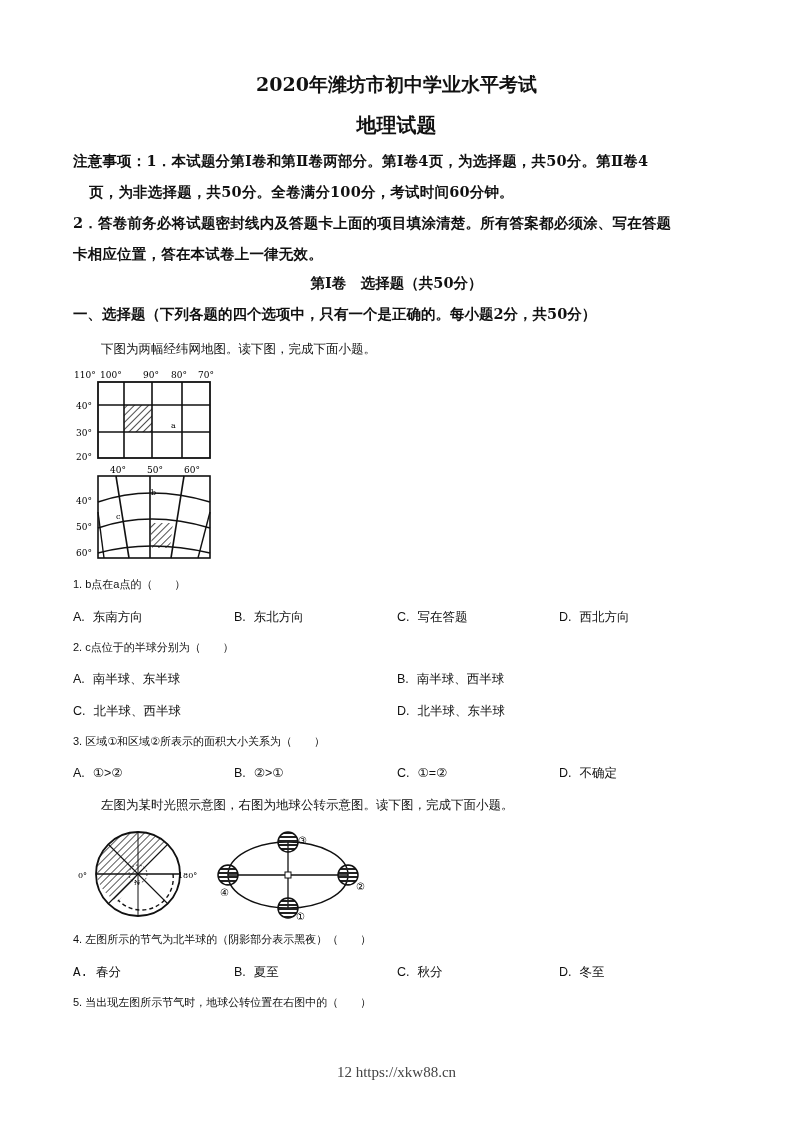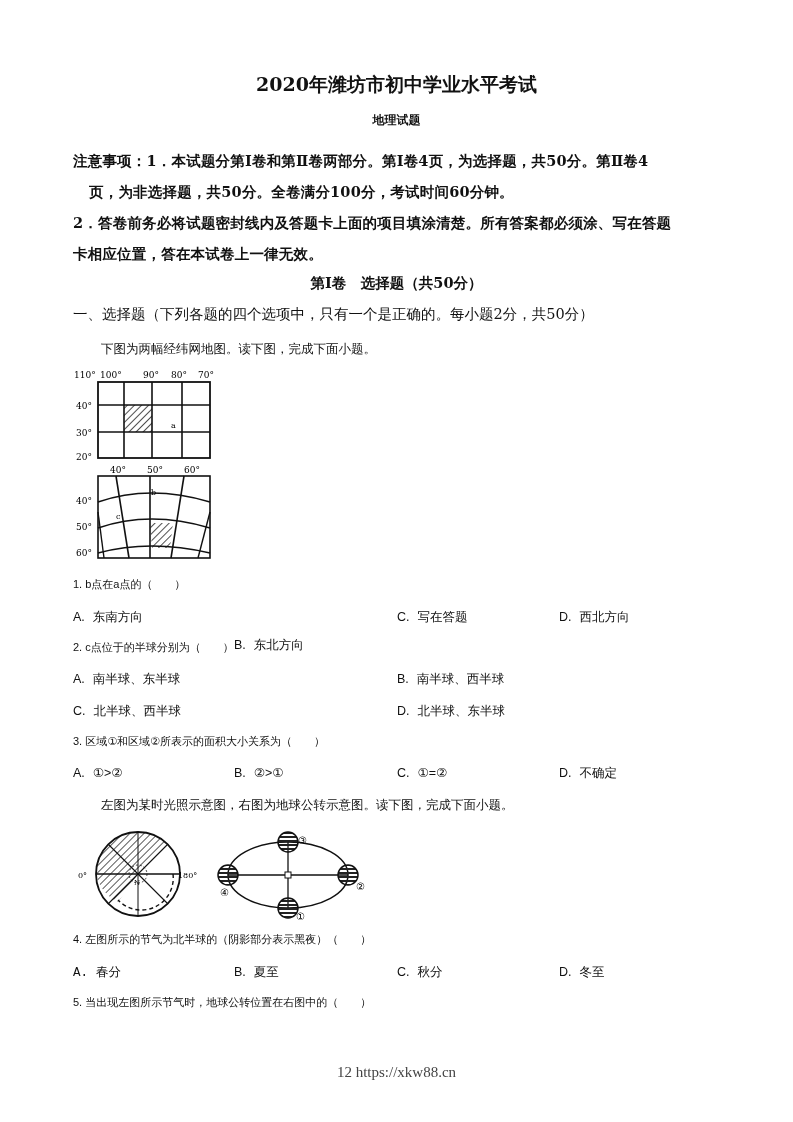--- a/index.html
+++ b/index.html
@@ -1,23 +1,23 @@
 <!DOCTYPE html>
 <html><head>
 <meta charset="utf-8">
 <style>
   html, body { margin: 0; padding: 0; background: #ffffff; }
   body { width: 793px; height: 1122px; position: relative; overflow: hidden; color: #111; font-family: "DejaVu Serif", "Liberation Serif", serif; }
   .abs { position: absolute; }
   .title { left: 0; width: 793px; text-align: center; font-weight: bold; }
   .t1 { top: 72px; font-size: 19px; }
-  .t2 { top: 112px; font-size: 12px; }
+  .t2 { top: 112px; font-size: 20px; }
   .note { left: 73px; width: 660px; font-size: 14.5px; font-weight: bold; line-height: 31px; letter-spacing: 0.2px; }
   .sec { left: 0; width: 793px; text-align: center; top: 274px; font-weight: bold; font-size: 14.5px; }
-  .part { left: 73px; top: 305px; font-weight: normal; font-size: 14.5px; }
+  .part { left: 73px; top: 305px; font-weight: bold; font-size: 14.5px; }
   .intro { left: 101px; font-size: 12.5px; }
   .q { left: 73px; font-size: 11px; font-family: "Liberation Sans", "DejaVu Sans", sans-serif; }
   .opt { font-size: 12.5px; font-family: "Liberation Sans", "DejaVu Sans", sans-serif; }
   .opt .l { margin-right: 8px; }
   .footer { left: 0; width: 793px; text-align: center; top: 1064px; font-size: 15px; color: #444; font-family: Liberation Serif, serif; }
   svg text { font-family: "DejaVu Serif", serif; }
 </style>
 </head>
 <body>
 
@@ -79,21 +79,21 @@
   <line x1="76" y1="14" x2="76" y2="96" stroke="#111" stroke-width="1.6"></line>
   <line x1="110" y1="14" x2="97" y2="96" stroke="#111" stroke-width="1.6"></line>
   <line x1="24" y1="50" x2="30" y2="96" stroke="#111" stroke-width="1.4"></line>
   <line x1="136" y1="50" x2="124" y2="96" stroke="#111" stroke-width="1.4"></line>
   <text x="77" y="33" font-size="8">b</text>
   <text x="42" y="57" font-size="8">c</text>
 </svg>
 
 <div class="abs q" style="top:577px;">1. b点在a点的（　　）</div>
 <div class="abs opt" style="top:609px; left:73px;"><span class="l">A.</span><span>东南方向</span></div>
-<div class="abs opt" style="top:609px; left:234px;margin-top:28px;"><span class="l">B.</span><span>东北方向</span></div>
+<div class="abs opt" style="top:609px; left:234px;"><span class="l">B.</span><span>东北方向</span></div>
 <div class="abs opt" style="top:609px; left:397px;"><span class="l">C.</span><span>写在答题</span></div>
 <div class="abs opt" style="top:609px; left:559px;"><span class="l">D.</span><span>西北方向</span></div>
 
 <div class="abs q" style="top:640px;">2. c点位于的半球分别为（　　）</div>
 <div class="abs opt" style="top:671px; left:73px;"><span class="l">A.</span><span>南半球、东半球</span></div>
 <div class="abs opt" style="top:671px; left:397px;"><span class="l">B.</span><span>南半球、西半球</span></div>
 <div class="abs opt" style="top:703px; left:73px;"><span class="l">C.</span><span>北半球、西半球</span></div>
 <div class="abs opt" style="top:703px; left:397px;"><span class="l">D.</span><span>北半球、东半球</span></div>
 
 <div class="abs q" style="top:734px;">3.  区域①和区域②所表示的面积大小关系为（　　）</div>

